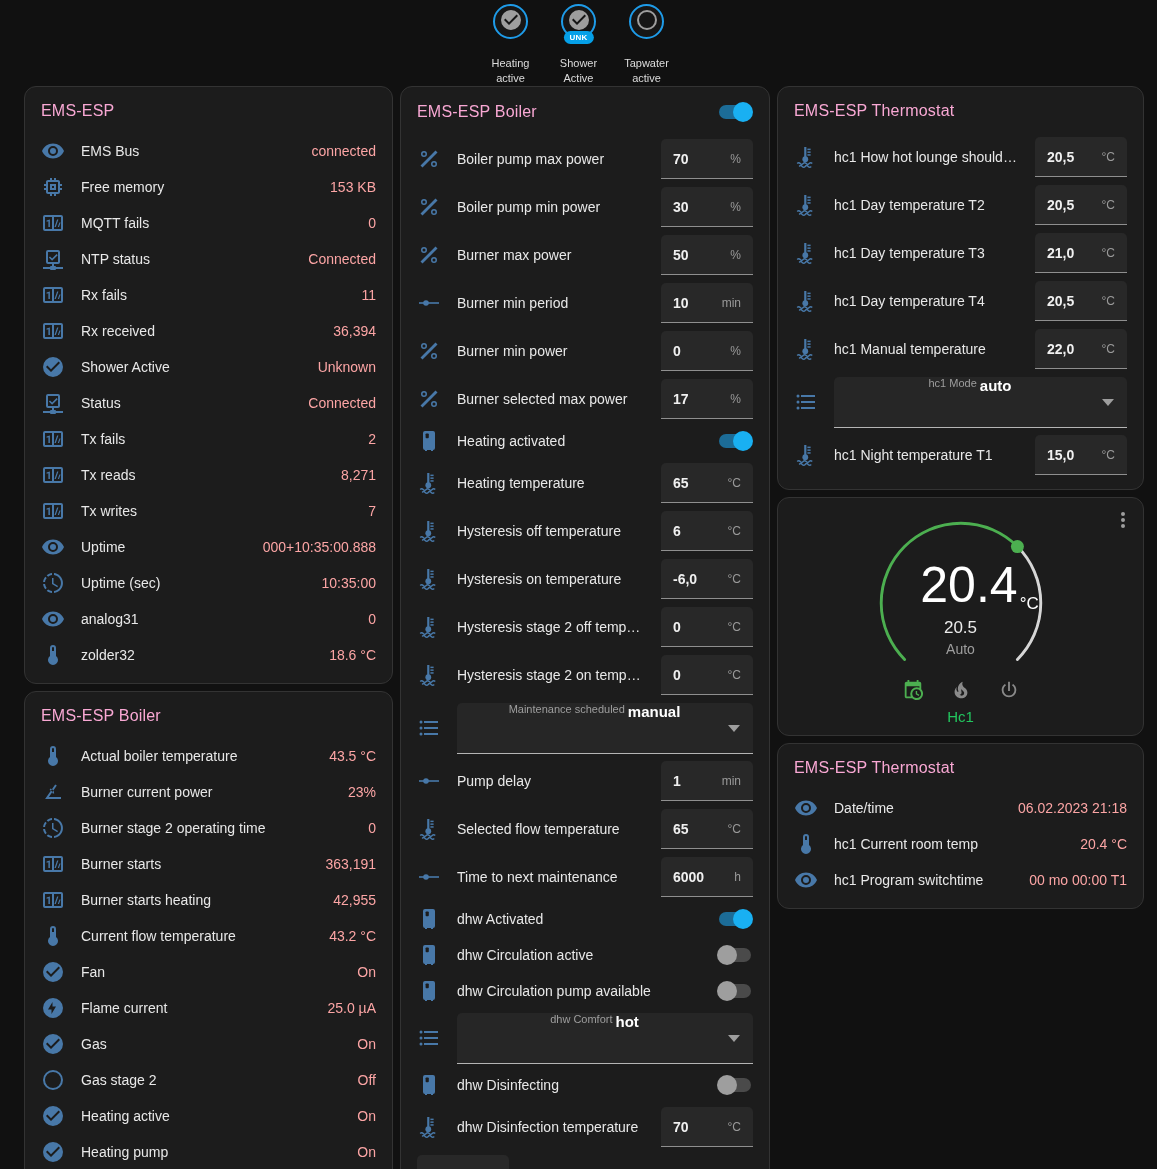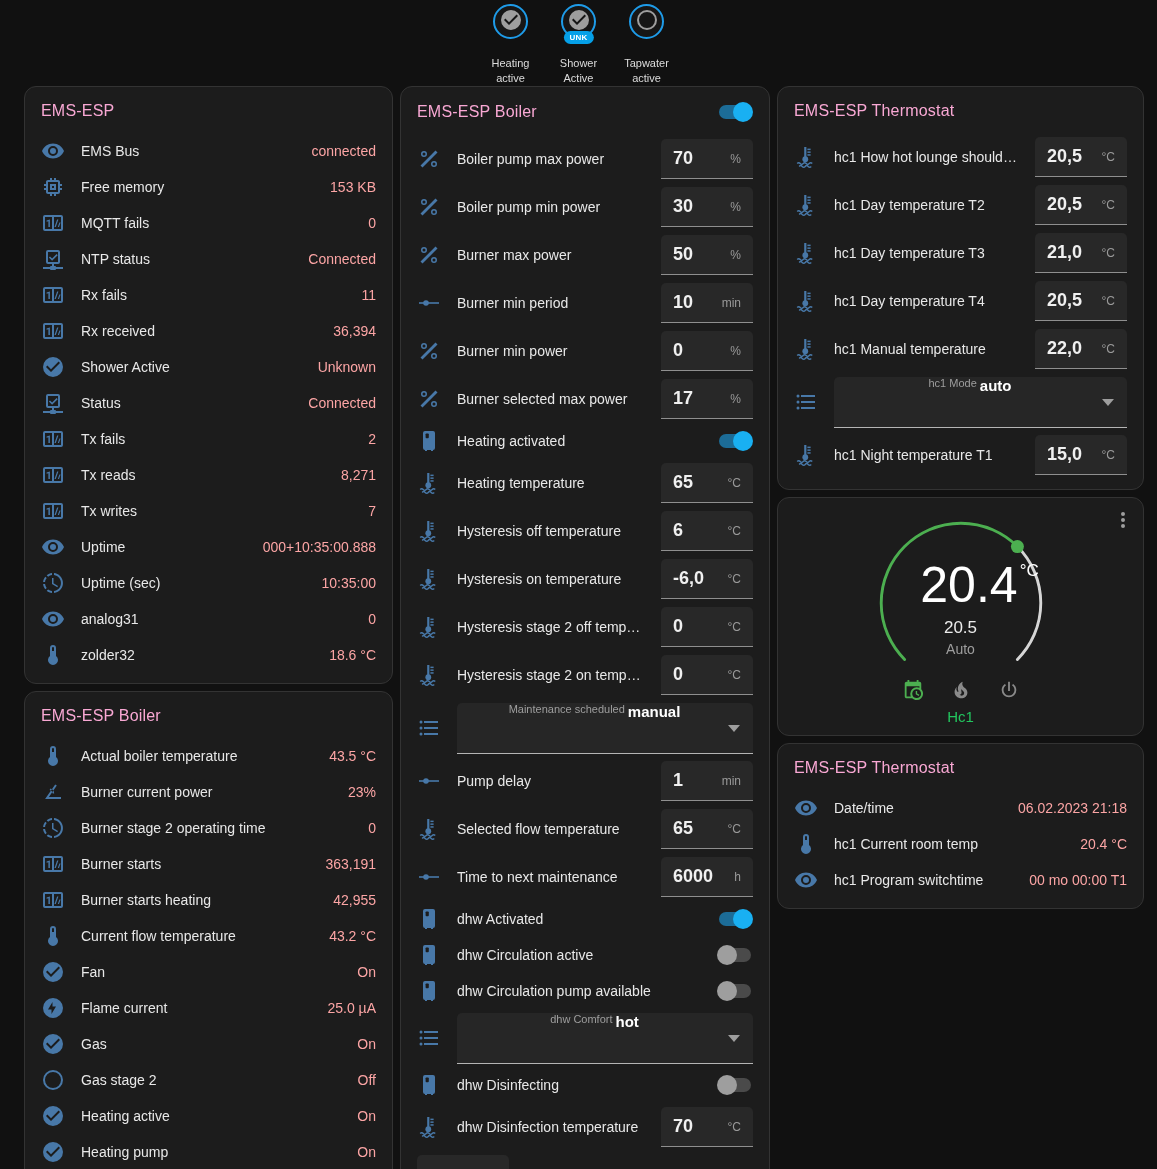--- a/index.html
+++ b/index.html
@@ -30,21 +30,21 @@
   .row{display:flex;align-items:center;padding:0 16px;height:36px;}
   .row-number{height:48px;}
   .row-select{height:58px;}
   .ricon{width:24px;height:24px;color:#4878a8;margin-right:16px;flex:none;display:flex;}
   .ricon svg{width:100%;height:100%;fill:currentColor;}
   .rlabel{font-size:14px;color:#e8e8e8;flex:1;white-space:nowrap;overflow:hidden;text-overflow:ellipsis;padding-right:10px;}
   .rvalue{font-size:14px;color:#fca5a5;text-align:right;white-space:nowrap;}
   
   .numbox{width:92px;height:40px;background:#282828;border-radius:5px 5px 0 0;border-bottom:1px solid #8f8f8f;
     display:flex;align-items:center;justify-content:space-between;padding:0 12px;box-sizing:border-box;cursor:text;flex:none;}
-  .nval{font-size:18px;font-weight:700;color:#f0f0f0;}
+  .nval{font-size:14px;font-weight:700;color:#f0f0f0;}
   .nunit{font-size:12px;color:#9a9a9a;}
   
   .selbox{flex:1;height:50px;background:#262626;border-radius:5px 5px 0 0;border-bottom:1px solid #b5b5b5;
     position:relative;display:flex;flex-direction:row;justify-content:center;gap:3px;padding:0 34px 0 13px;cursor:pointer;}
   .sllab{font-size:11px;color:#9e9e9e;}
   .slval{font-size:15px;font-weight:600;color:#fff;}
   .caret{position:absolute;right:13px;top:50%;margin-top:-3px;width:0;height:0;
     border-left:6px solid transparent;border-right:6px solid transparent;border-top:7px solid #9e9e9e;}
   
   .switch{position:relative;width:36px;height:20px;flex:none;cursor:pointer;}
@@ -52,21 +52,21 @@
   .switch .thumb{position:absolute;top:0;left:0;width:20px;height:20px;border-radius:50%;background:#9e9e9e;}
   .switch.on .track{background:#1c6c97;}
   .switch.on .thumb{left:16px;background:#19b0f2;}
   
   .dial-card{height:239px;display:flex;flex-direction:column;align-items:center;overflow:hidden;}
   .kebab{position:absolute;top:10px;right:8px;width:24px;height:24px;cursor:pointer;}
   .kebab svg{width:100%;height:100%;fill:#9e9e9e;}
   .dial-wrap{position:relative;width:174px;height:174px;margin-top:18px;}
   .dial-wrap svg.arc{position:absolute;inset:0;width:100%;height:100%;}
   .dial-text{position:absolute;inset:0;display:flex;flex-direction:column;align-items:center;justify-content:center;padding-top:10px;}
-  .dial-cur{font-size:50px;color:#fff;line-height:1;font-weight:400;display:flex;align-items:flex-start;margin-left:38px;}
+  .dial-cur{font-size:50px;color:#fff;line-height:1;font-weight:400;display:flex;align-items:flex-end;margin-left:38px;}
   .dial-unit{font-size:17px;position:relative;top:2px;margin-left:2px;}
   .dial-target{font-size:17px;color:#ececec;margin-top:8px;}
   .dial-mode{font-size:14px;color:#9e9e9e;margin-top:3px;}
   .modes{display:flex;gap:26px;margin-top:-11px;position:relative;z-index:2;}
   .mode-btn{width:22px;height:22px;cursor:pointer;color:#8a8a8a;}
   .mode-btn.active{color:#4caf50;}
   .mode-btn svg{width:100%;height:100%;fill:currentColor;}
   .dial-name{margin-top:7px;font-size:15px;color:#22c55e;}
 </style>
 </head>

